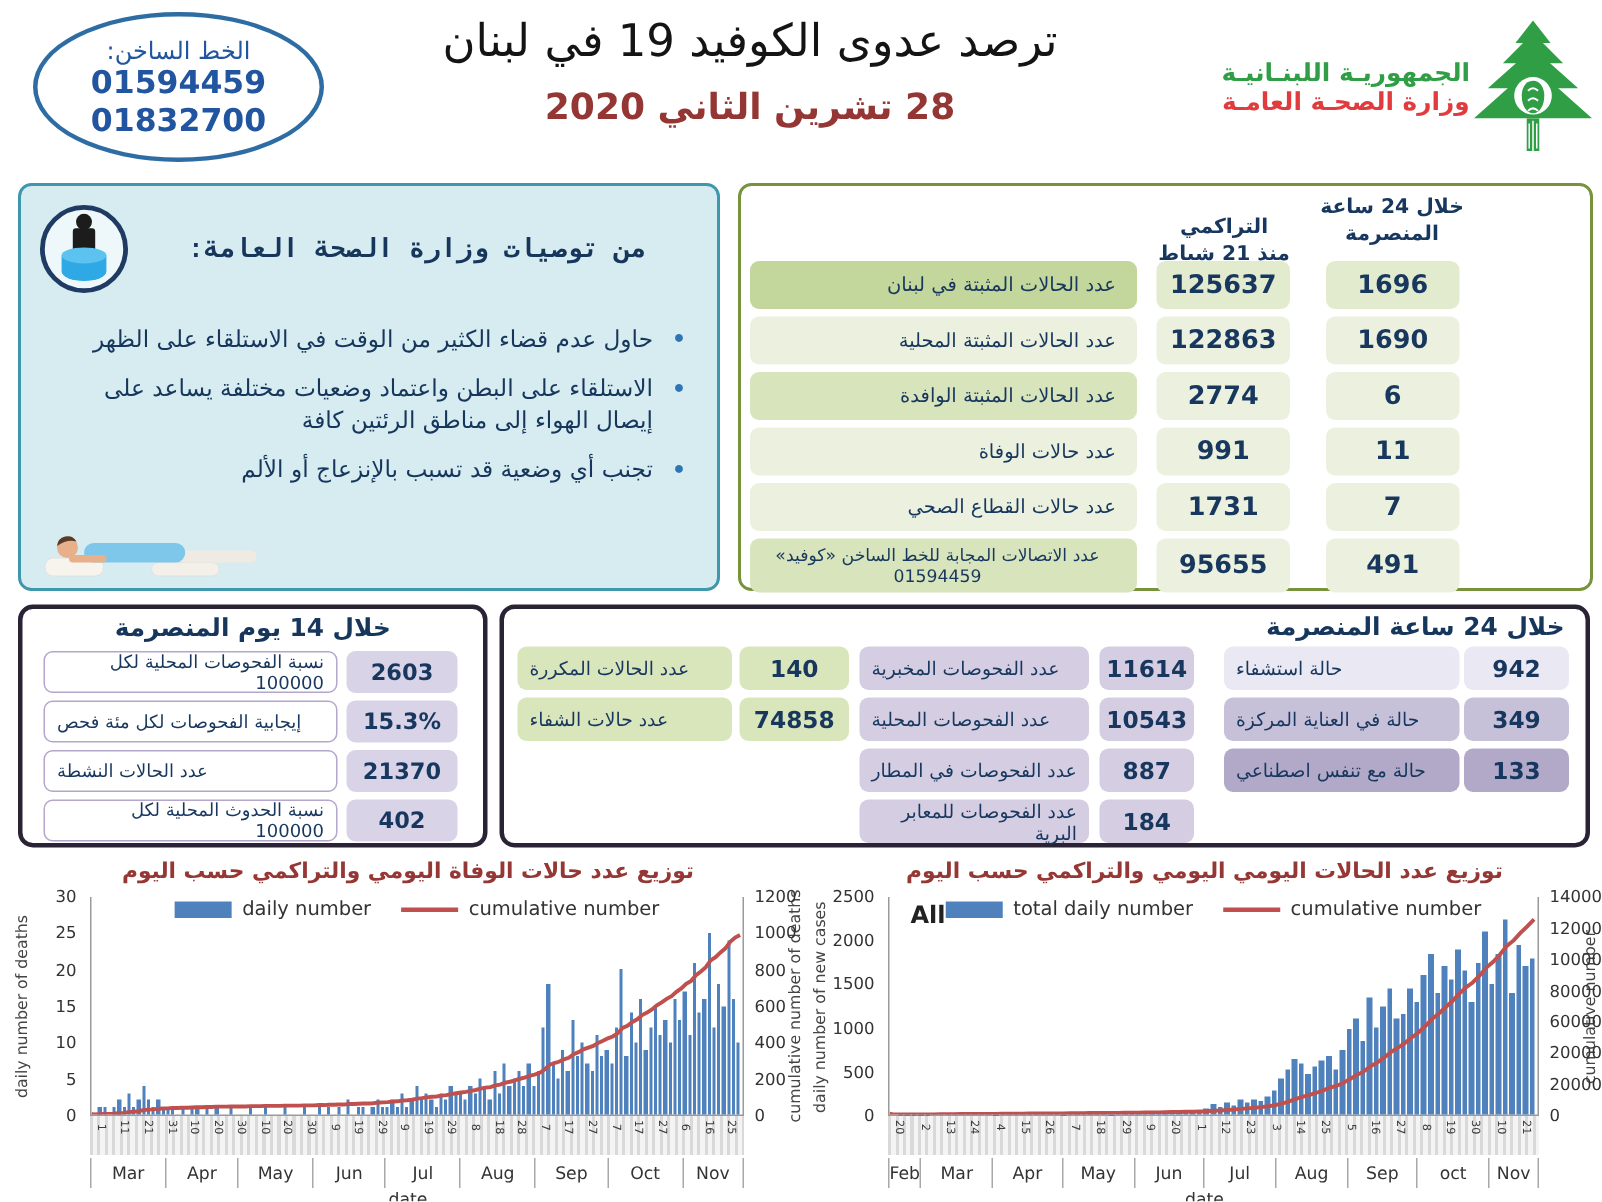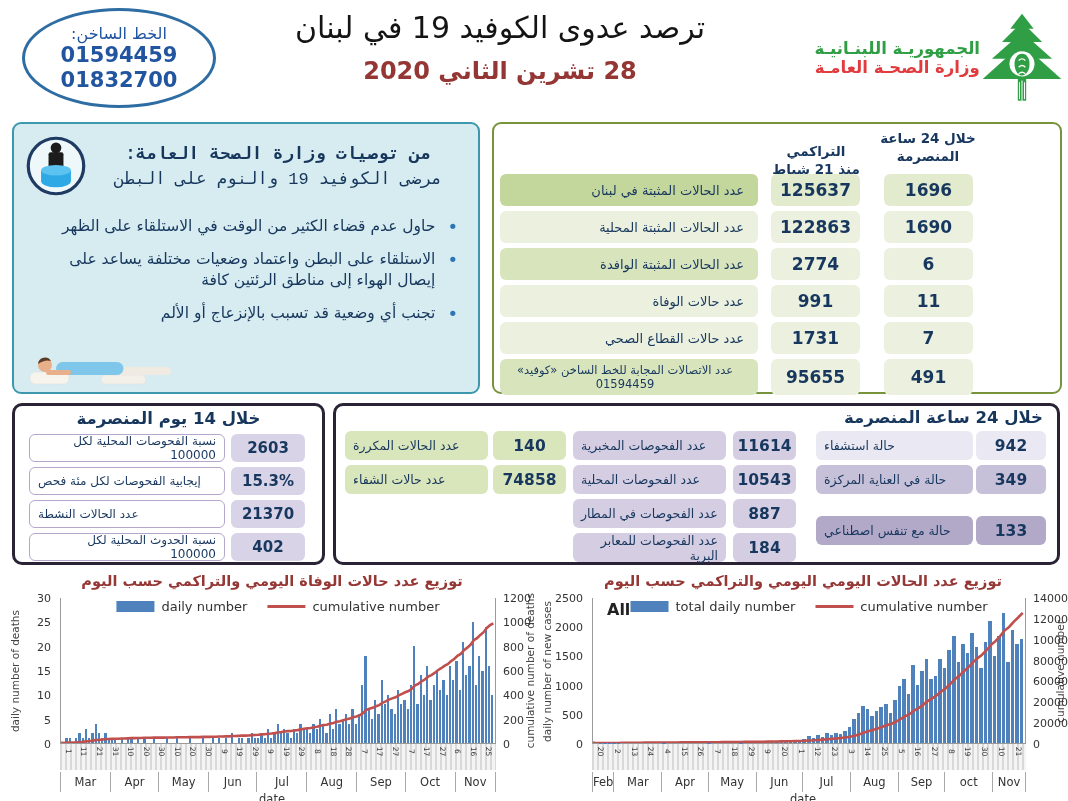--- a/index.html
+++ b/index.html
@@ -70,21 +70,21 @@
   .p24 { left: 333px; top: 403px; width: 727px; height: 162px; }
   .p24-title { position: absolute; right: 14px; top: 2px; color: #16365c; font-weight: bold; font-size: 16.5px; direction: rtl; }
   .grow { position: absolute; height: 29px; }
   .gcell { position: absolute; height: 100%; border-radius: 6px; display: flex; align-items: center; justify-content: center; color: #17375e; }
   .g-lab { font-size: 12.5px; direction: rtl; padding: 0 8px; justify-content: flex-end; }
   .g-val { font-weight: bold; font-size: 15.5px; }
   .grn { background: #d9e5ba; }
   .pur { background: #d5cde2; }
   .hos0 { background: #eae8f2; }
   .hos1 { background: #c7c0d9; }
-  .hos2 { background: #b2a9c9; margin-top: 17px; }
+  .hos2 { background: #b2a9c9; }
   .cg-lab { left: 9px; width: 143px; }
   .cg-val { left: 157px; width: 73px; }
   .ct-lab { left: 237px; width: 153px; }
   .ct-val { left: 397px; width: 63px; }
   .ch-lab { left: 480px; width: 157px; }
   .ch-val { left: 640px; width: 70px; }
   
   .chart { position: absolute; top: 572px; height: 228px; }
   #chart0 { left: 8px; width: 528px; }
   #chart1 { left: 540px; width: 526px; }
@@ -161,21 +161,20 @@
     <div class="reco-head">
       <svg width="64" height="64" viewBox="0 0 60 60">
         <circle cx="30" cy="30" r="26" fill="#eef8fb" stroke="#1f3a63" stroke-width="3"></circle>
         <circle cx="30" cy="13" r="5" fill="#1c1c1c"></circle>
         <rect x="23" y="17" width="14" height="18" rx="2" fill="#1c1c1c"></rect>
         <path d="M16 34 h28 v10 a14 6 0 0 1 -28 0 z" fill="#2ea9e5"></path>
         <ellipse cx="30" cy="34" rx="14" ry="5" fill="#5cc3f0"></ellipse>
       </svg>
       <div class="rh-text">
         <div class="rh1">من توصيات وزارة الصحة العامة:</div>
-        <div class="rh2">مرضى الكوفيد 19 والنوم على البطن</div>
       </div>
     </div>
     <div class="reco-bullets">
       <div class="b">
         <span class="dot">•</span>
         <span>حاول عدم قضاء الكثير من الوقت في الاستلقاء على الظهر</span>
       </div>
       <div class="b">
         <span class="dot">•</span>
         <span>الاستلقاء على البطن واعتماد وضعيات مختلفة يساعد على إيصال الهواء إلى مناطق الرئتين كافة</span>

